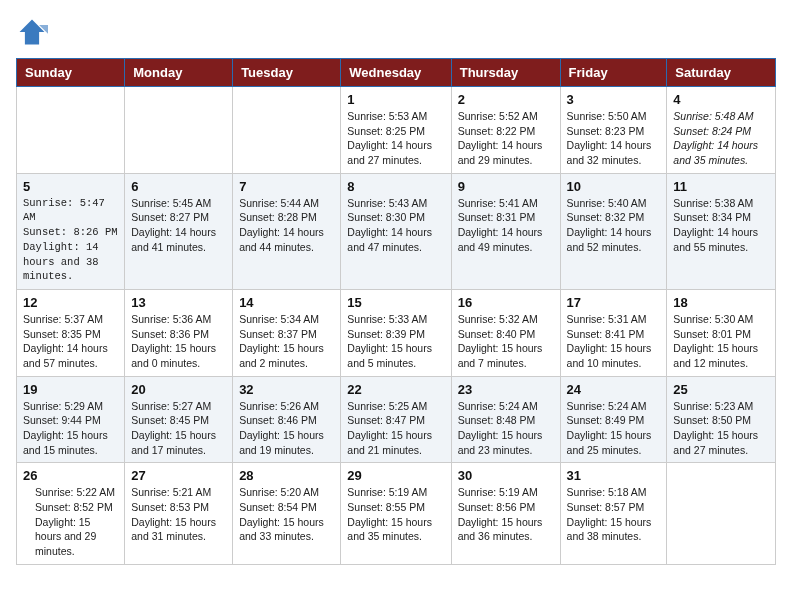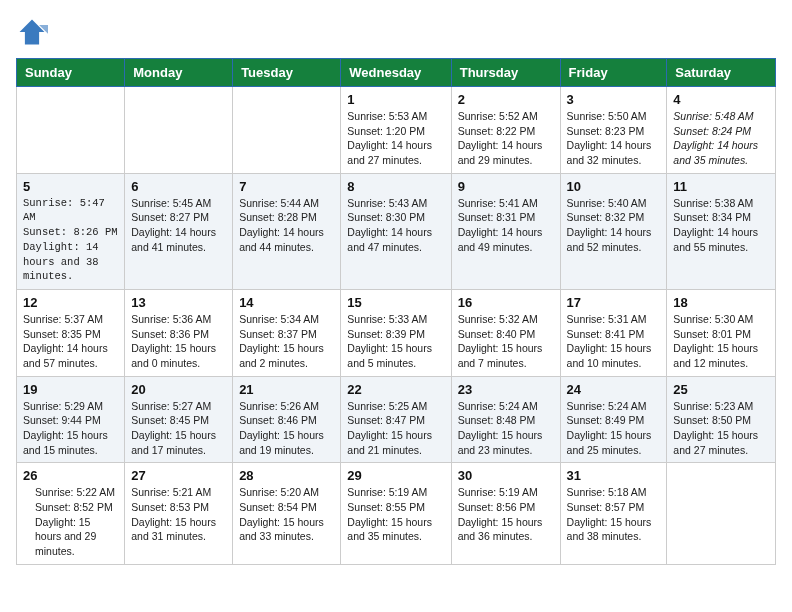--- a/index.html
+++ b/index.html
@@ -42,21 +42,21 @@
     .location {
       font-size: 15px;
       color: #333;
     }
     .calendar {
       width: 100%;
       border-collapse: collapse;
       border: 1px solid #ccc;
     }
     .calendar th {
-      background: #15803d;
+      background: #7f1d1d;
       color: #fff;
       font-size: 13px;
       font-weight: bold;
       text-align: left;
       padding: 6px 8px;
       border: 1px solid #2a6aaf;
     }
     .calendar td {
       vertical-align: top;
       border: 1px solid #ccc;
@@ -121,21 +121,21 @@
       </tr>
   </thead>
   <tbody id="calendar-body">
       <tr>
         <td class="empty-cell"></td>
         <td class="empty-cell"></td>
         <td class="empty-cell"></td>
         <td>
           <span class="day-num">1</span>
           <div class="day-info" style="white-space: pre-line;">Sunrise: 5:53 AM
-Sunset: 1:20 PM
+Sunset: 8:25 PM
 Daylight: 14 hours and 27 minutes.</div>
         </td>
         <td>
           <span class="day-num">2</span>
           <div class="day-info" style="white-space: pre-line;">Sunrise: 5:52 AM
 Sunset: 8:22 PM
 Daylight: 14 hours and 29 minutes.</div>
         </td>
         <td>
           <span class="day-num">3</span>
@@ -245,21 +245,21 @@
 Sunset: 9:44 PM
 Daylight: 15 hours and 15 minutes.</div>
         </td>
         <td>
           <span class="day-num">20</span>
           <div class="day-info" style="white-space: pre-line;">Sunrise: 5:27 AM
 Sunset: 8:45 PM
 Daylight: 15 hours and 17 minutes.</div>
         </td>
         <td>
-          <span class="day-num">21</span>
+          <span class="day-num">32</span>
           <div class="day-info" style="white-space: pre-line;">Sunrise: 5:26 AM
 Sunset: 8:46 PM
 Daylight: 15 hours and 19 minutes.</div>
         </td>
         <td>
           <span class="day-num">22</span>
           <div class="day-info" style="white-space: pre-line;">Sunrise: 5:25 AM
 Sunset: 8:47 PM
 Daylight: 15 hours and 21 minutes.</div>
         </td>

